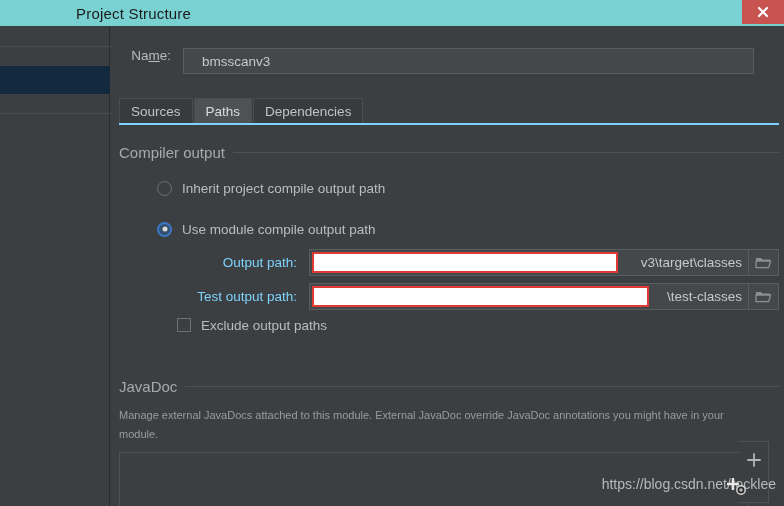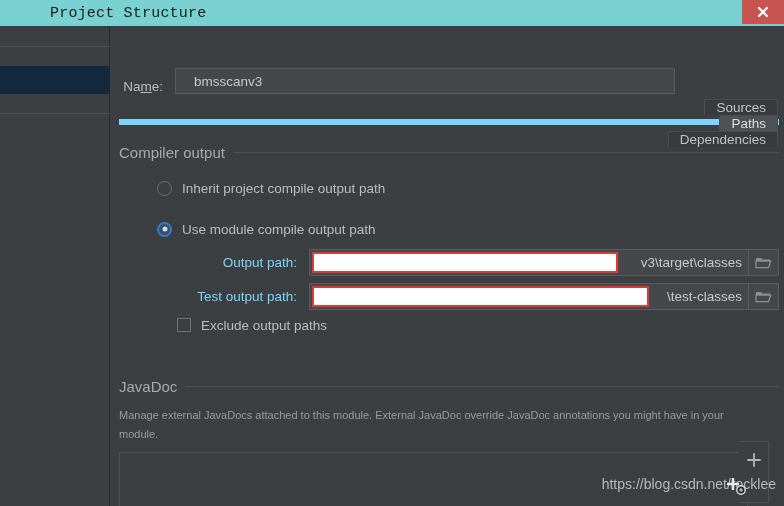--- a/index.html
+++ b/index.html
@@ -23,24 +23,24 @@
   .titlebar {
     position: absolute;
     top: 0; left: 0;
     width: 784px;
     height: 26px;
     background: #7ad1d2;
     display: flex;
     align-items: center;
   }
   .titlebar-title {
-    margin-left: 50px;
+    margin-left: 76px;
     font-size: 15px;
     color: #1b1b1b;
-    font-family: Liberation Mono, monospace;
+    font-family: Liberation Sans, sans-serif;
     letter-spacing: 0.2px;
   }
   .close-button {
     position: absolute;
     top: 0;
     right: 0;
     width: 42px;
     height: 24px;
     background: #c75450;
     display: flex;
@@ -79,25 +79,24 @@
     width: 673px;
     height: 480px;
     background: #3c3f41;
   }
 
   
   .name-row {
     position: absolute;
     top: 22px;
     left: 0;
-    width: 564px;
+    width: 673px;
     height: 30px;
     display: flex;
-    align-items: flex-end;
-    margin-top: 16px;
+    align-items: flex-start;
   }
   .name-label {
     width: 72px;
     text-align: right;
     font-size: 13.5px;
     color: #bbbbbb;
     padding-right: 12px;
   }
   .name-label u { text-decoration: underline; }
   .name-input {
@@ -114,22 +113,21 @@
 
   
   .tabbar {
     position: absolute;
     top: 73px;
     left: 8px;
     width: 660px;
     height: 26px;
     display: flex;
     align-items: flex-end;
-    border-bottom: 6px solid #7dd3fc;
-    flex-direction: column;
+    border-bottom: 2px solid #7dd3fc;
   }
   .tab {
     height: 25px;
     padding: 0 11px;
     display: flex;
     align-items: center;
     font-size: 13.5px;
     color: #c2c2c2;
     background: #383b3d;
     border: 1px solid #4a4d4f;

